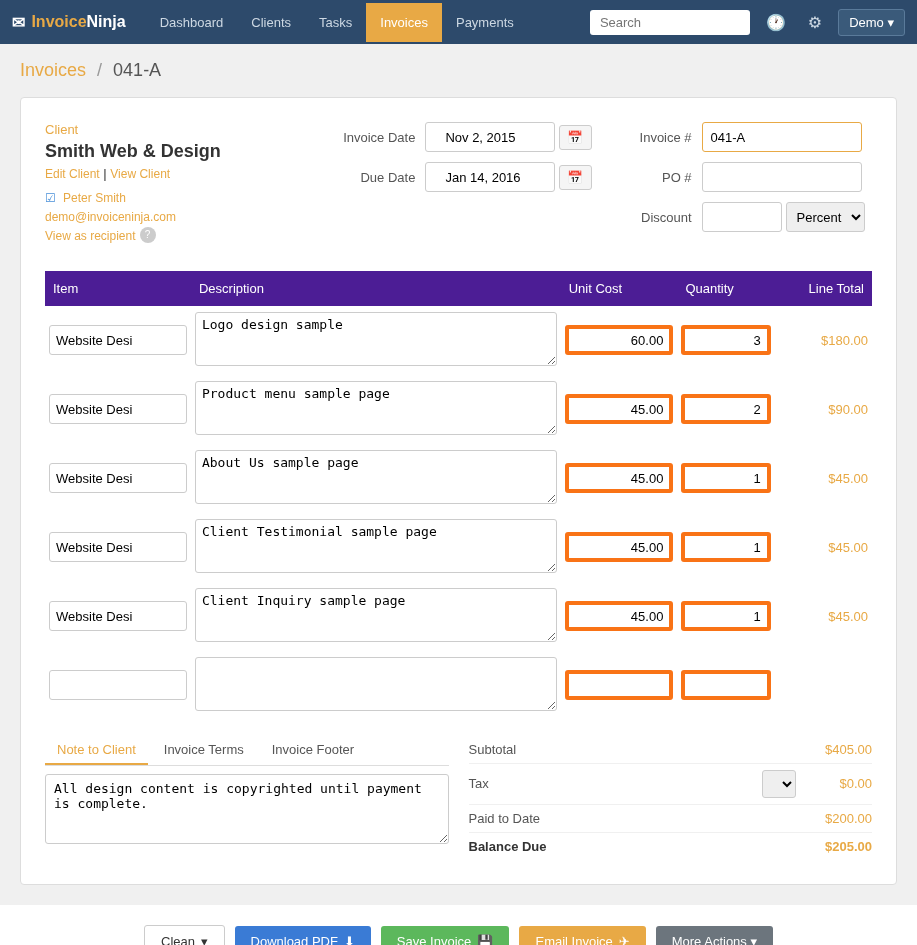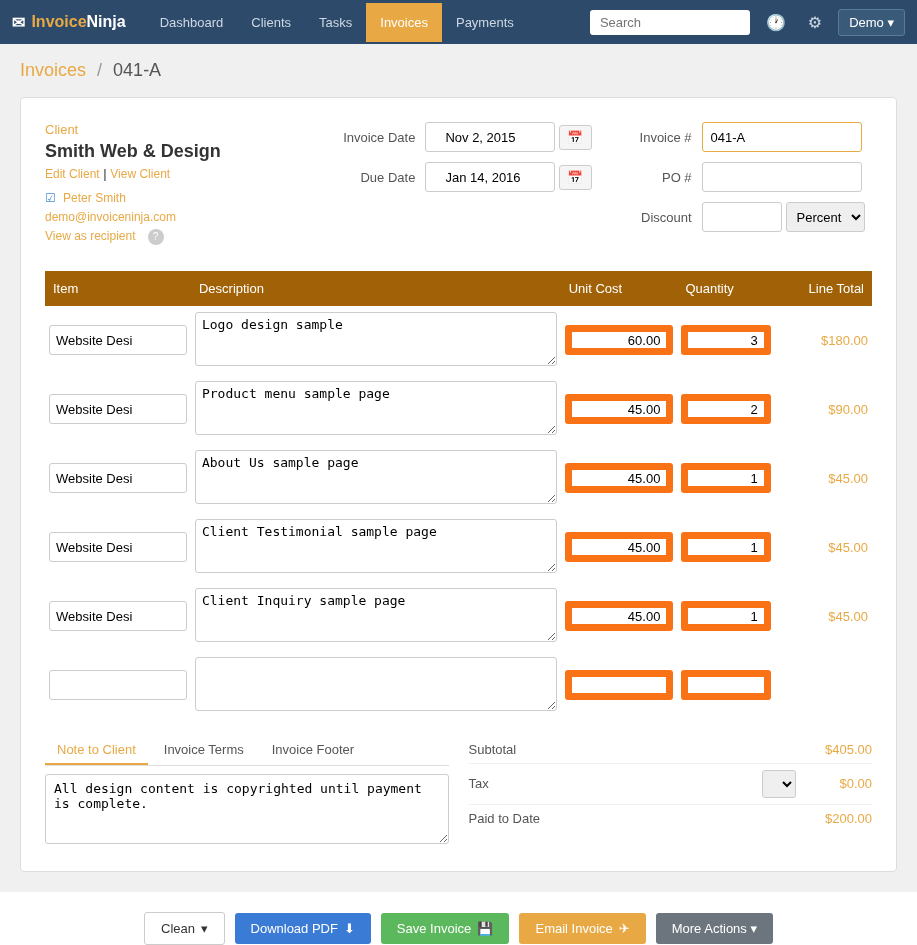--- a/index.html
+++ b/index.html
@@ -116,21 +116,21 @@
     .invoice-num-row { display: flex; align-items: center; margin-bottom: 10px; }
     .inv-label { text-align: right; min-width: 80px; margin-right: 10px; color: #555; font-size: 13px; }
     .inv-input { border: 1px solid #ccc; border-radius: 3px; padding: 5px 8px; font-size: 13px; height: 30px; width: 160px; }
     .inv-input.orange { border-color: #e8a945; }
     .discount-wrap { display: flex; gap: 4px; align-items: center; }
     .discount-input { width: 80px; border: 1px solid #ccc; border-radius: 3px; padding: 5px 8px; height: 30px; font-size: 13px; }
     .discount-select { border: 1px solid #ccc; border-radius: 3px; padding: 4px 6px; height: 30px; font-size: 13px; }
 
     
     .items-table { width: 100%; border-collapse: collapse; margin-bottom: 16px; }
-    .items-table thead tr { background: #a16207; color: #fff; }
+    .items-table thead tr { background: #4c1d95; color: #fff; }
     .items-table thead th { padding: 10px 8px; text-align: left; font-weight: normal; font-size: 13px; }
     .items-table thead th:last-child { text-align: right; }
     .items-table tbody tr td { padding: 6px 4px; vertical-align: middle; }
     .item-input {
       border: 1px solid #ccc;
       border-radius: 3px;
       padding: 4px 6px;
       font-size: 13px;
       width: 100%;
       height: 30px;
@@ -138,21 +138,21 @@
     .desc-textarea {
       border: 1px solid #ccc;
       border-radius: 3px;
       padding: 4px 6px;
       font-size: 13px;
       width: 100%;
       height: 54px;
       resize: vertical;
     }
     .cost-input, .qty-input {
-      border: 7px solid #f97316;
+      border: 4px solid #f97316;
       border-radius: 3px;
       padding: 4px 6px;
       font-size: 13px;
       text-align: right;
       width: 100%;
       height: 30px;
     }
     .line-total { text-align: right; color: #e8a945; font-size: 13px; padding-right: 4px; }
     .col-item { width: 15%; }
     .col-desc { width: 38%; }
@@ -218,21 +218,21 @@
       border: 1px solid #ccc;
       color: #333;
       display: flex;
       align-items: center;
     }
     .btn-pdf { background: #3a7bd5; color: #fff; }
     .btn-save { background: #5cb85c; color: #fff; }
     .btn-email { background: #e8a945; color: #fff; }
     .btn-more { background: #6c757d; color: #fff; }
 
-    .view-recipient-wrap { display: flex; align-items: center; gap: 12px; }
+    .view-recipient-wrap { display: flex; gap: 4px; }
     .help-icon {
       display: inline-flex;
       align-items: center;
       justify-content: center;
       width: 16px;
       height: 16px;
       border-radius: 50%;
       background: #ccc;
       color: #fff;
       font-size: 10px;
@@ -460,20 +460,24 @@
           <div class="tax-wrap">
             <select class="tax-select">
               <option></option>
             </select>
             <span class="total-value">$0.00</span>
           </div>
         </div>
         <div class="total-row">
           <span class="total-label">Paid to Date</span>
           <span class="total-value">$200.00</span>
+        </div>
+        <div class="total-row">
+          <span class="total-label bold">Balance Due</span>
+          <span class="total-value bold">$205.00</span>
         </div>
       </div>
     </div>
 
   </div>
 </div>
 
 <div class="footer-buttons">
   <div class="btn btn-clean">
     <span>Clean</span>

